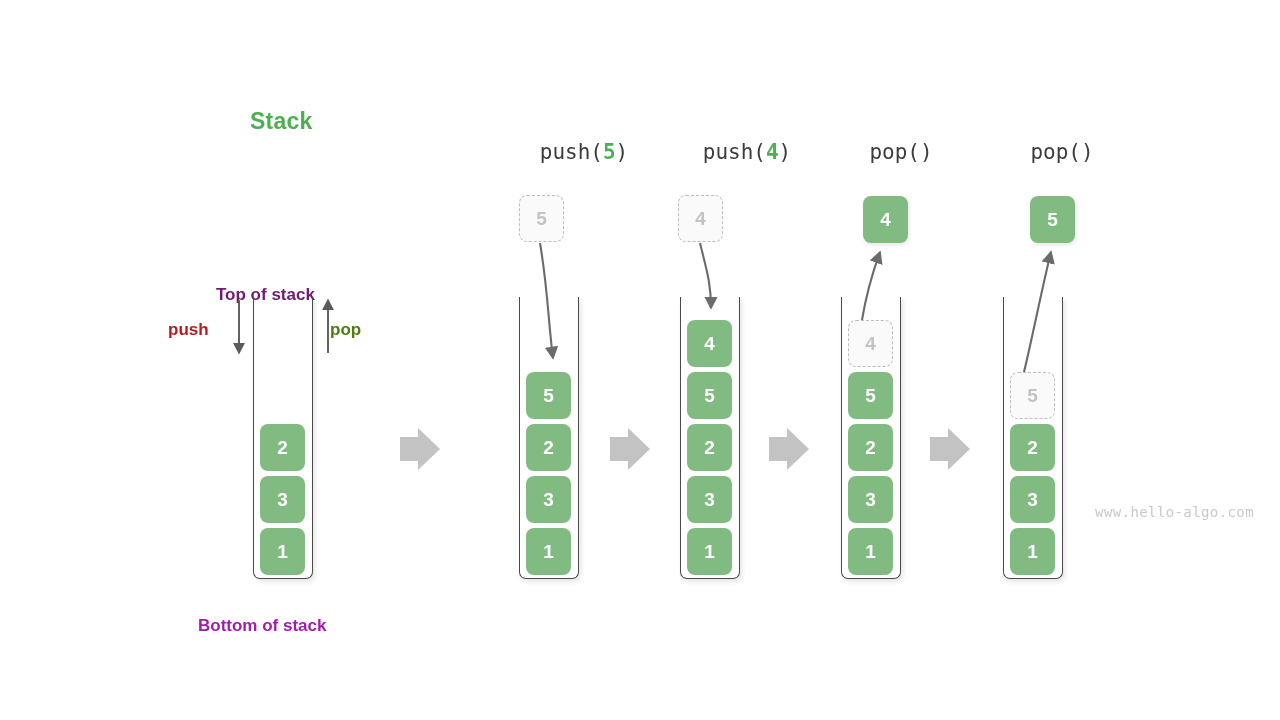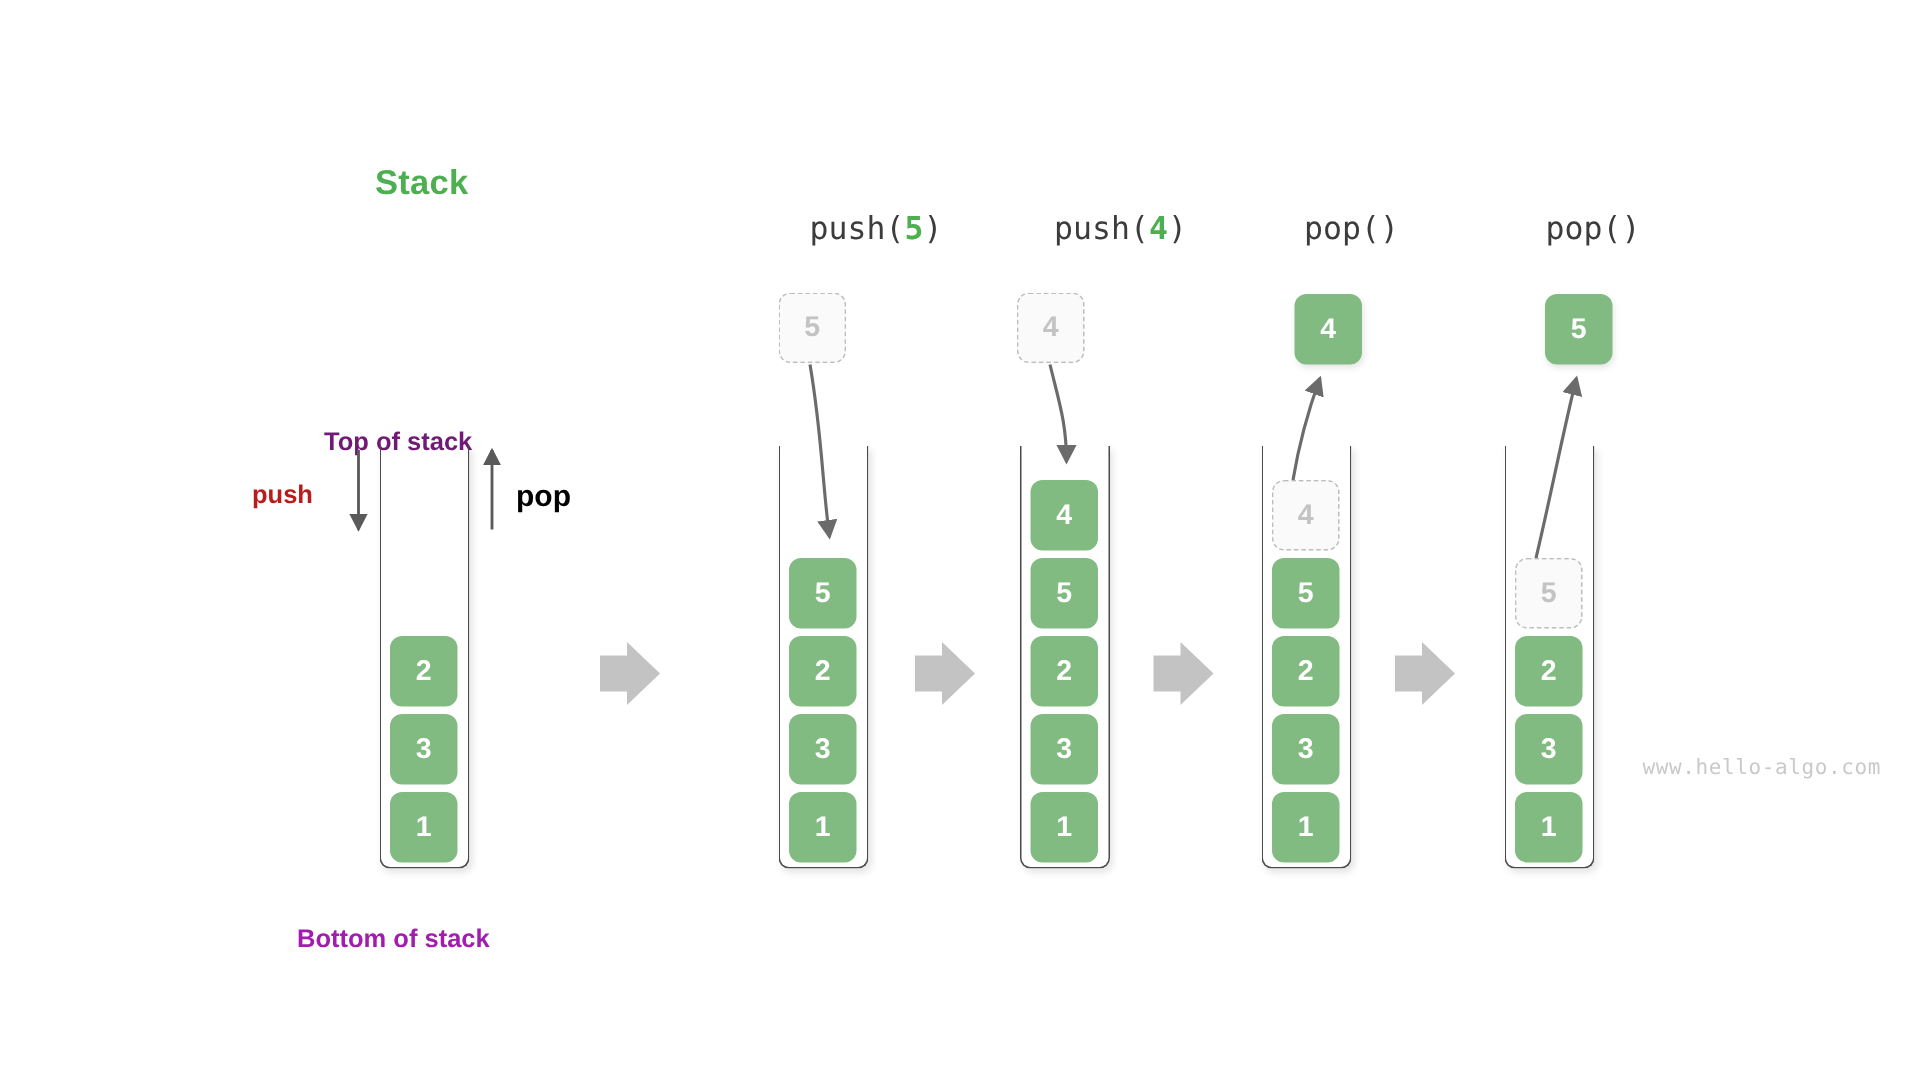--- a/index.html
+++ b/index.html
@@ -30,22 +30,22 @@
     left:198px; top:616px;
     font-size:17px; font-weight:bold; color:#a21caf;
   }
   .lbl-push{
     position:absolute;
     left:168px; top:320px;
     font-size:17px; font-weight:bold; color:#b91c1c;
   }
   .lbl-pop{
     position:absolute;
-    left:344px; top:320px;
-    font-size:20px; font-weight:bold; color:#000000;
+    left:330px; top:320px;
+    font-size:17px; font-weight:bold; color:#4d7c0f;
   }
 
   
   .op-label{
     position:absolute;
     top:140px;
     font-family:"DejaVu Sans Mono", monospace;
     font-size:21px;
     color:#3c3c3c;
     white-space:nowrap;

